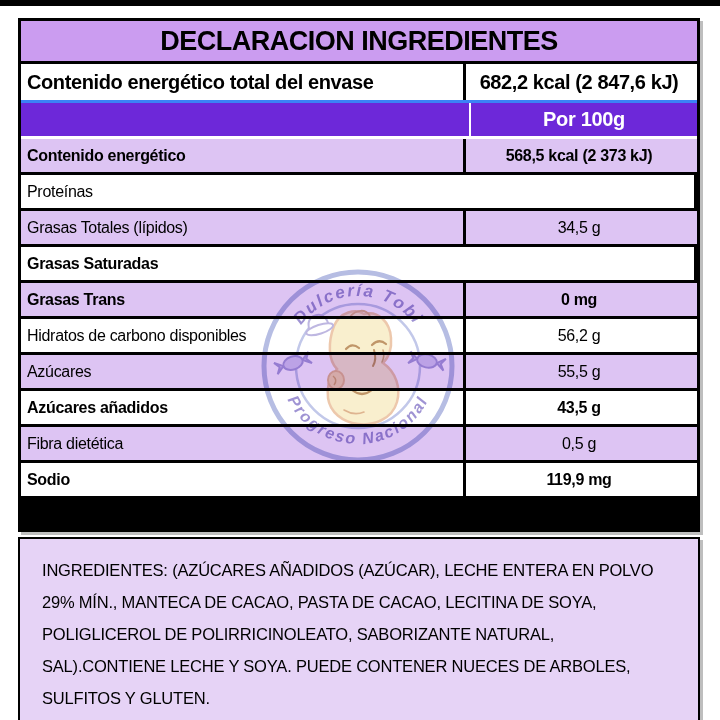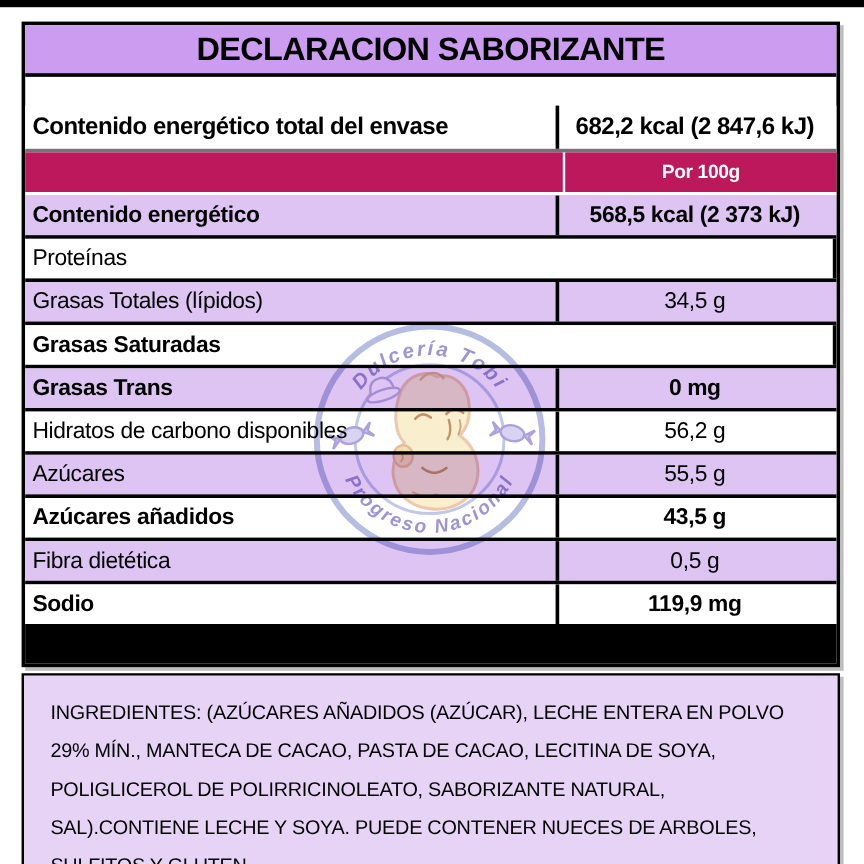--- a/index.html
+++ b/index.html
@@ -6,47 +6,47 @@
   body{width:720px;height:720px;font-family:"Liberation Sans",sans-serif;color:#000;}
   .stage{position:relative;width:720px;height:720px;overflow:hidden;background:#fff;}
   .top-strip{position:absolute;left:0;top:0;width:720px;height:6px;background:#000;}
   .panel{position:absolute;left:18px;top:18px;width:682px;}
   .grid{border:3px solid #000;background:#fff;box-shadow:3px 3px 0 rgba(110,110,110,.45);}
   .title-row{height:40px;line-height:40px;background:#cb9cf0;border-bottom:3px solid #000;
              text-align:center;font-weight:bold;font-size:27px;letter-spacing:-.5px;}
   .row{display:flex;}
   .row .lbl{flex:1;border-right:3px solid #000;padding-left:6px;white-space:nowrap;overflow:hidden;}
   .row .val{width:226px;text-align:center;padding-right:5px;white-space:nowrap;}
-  .total-row{height:36px;line-height:36px;border-bottom:3px solid #737373;font-weight:bold;font-size:20px;letter-spacing:-.4px;background:#fff;margin-top:24px;}
-  .header-row{height:33px;line-height:33px;background:#be185d;color:#fff;border-bottom:3px solid #fff;
-              font-weight:bold;font-size:16px;letter-spacing:-.3px;}
+  .total-row{height:36px;line-height:36px;border-bottom:3px solid #3b82f6;font-weight:bold;font-size:20px;letter-spacing:-.4px;background:#fff;}
+  .header-row{height:33px;line-height:33px;background:#6d28d9;color:#fff;border-bottom:3px solid #fff;
+              font-weight:bold;font-size:20px;letter-spacing:-.3px;}
   .header-row .lbl{border-right:2px solid #fff;}
   .header-row .val{text-align:center;padding-right:0;}
-  .nrow{height:33px;line-height:33px;font-size:19px;border-bottom:3px solid #000;background:#fff;letter-spacing:-.3px;}
+  .nrow{height:33px;line-height:33px;font-size:16px;border-bottom:3px solid #000;background:#fff;letter-spacing:-.3px;}
   .nrow.shade{background:#ddc4f3;}
   .nrow.bold{font-weight:bold;}
   .nrow.last{border-bottom:none;}
   .band{height:33px;background:#000;}
   .ingredients{margin-top:5px;background:#e6d3f6;border:2px solid #000;border-bottom-width:4px;
                box-shadow:3px 3px 0 rgba(110,110,110,.45);
                padding:15px 24px 10px 22px;font-size:16.5px;line-height:32px;letter-spacing:-.2px;}
   .ingredients .lead{font-weight:normal;}
   .watermark{position:absolute;left:0;top:0;width:720px;height:720px;
              mix-blend-mode:multiply;opacity:.85;pointer-events:none;}
   .watermark svg{display:block;}
 </style>
 </head>
 <body>
 
 <div class="stage">
   <div class="top-strip"></div>
 
   <div class="panel">
     <div class="grid">
-      <div class="title-row">DECLARACION SABORIZANTE</div>
+      <div class="title-row">DECLARACION INGREDIENTES</div>
 
       <div class="row total-row">
         <div class="lbl">Contenido energético total del envase</div>
         <div class="val">682,2 kcal (2 847,6 kJ)</div>
       </div>
 
       <div class="row header-row">
         <div class="lbl"></div>
         <div class="val">Por 100g</div>
       </div>

